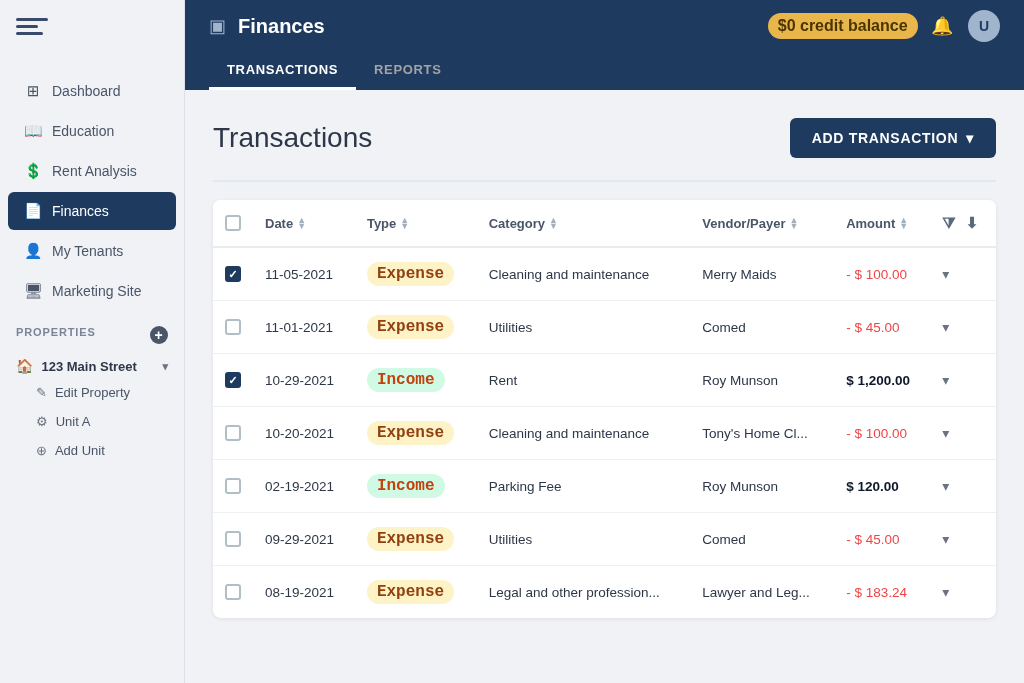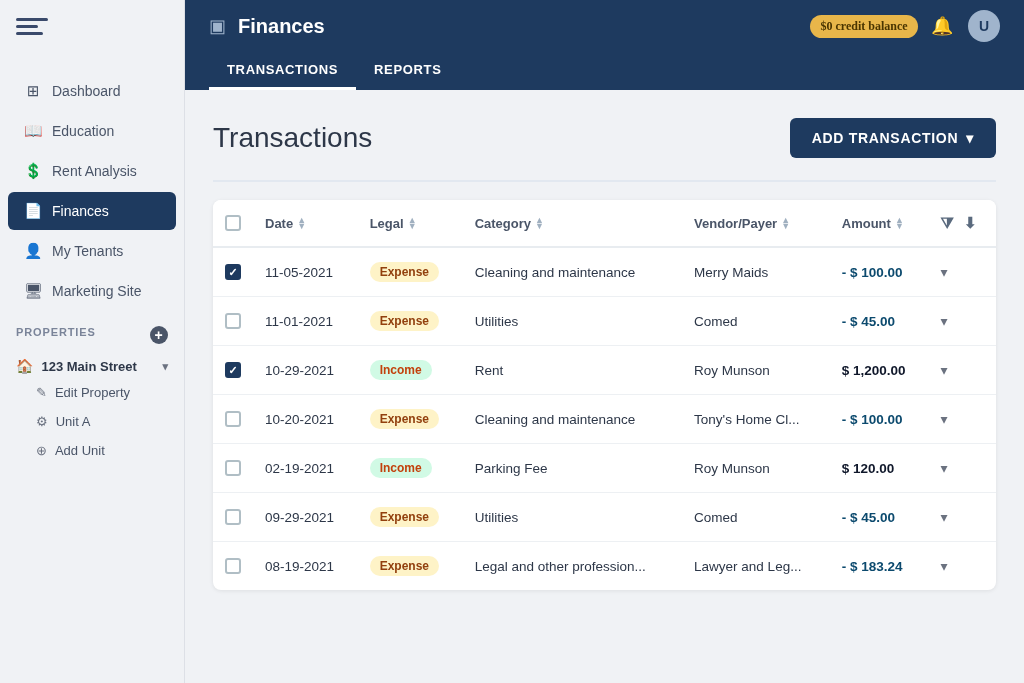--- a/index.html
+++ b/index.html
@@ -97,45 +97,44 @@
       height: 52px;
       min-height: 52px;
     }
     .header-left { display: flex; align-items: center; gap: 12px; }
     .header-icon { color: #a0b4cc; font-size: 18px; }
     .header-title { color: #fff; font-size: 20px; font-weight: 600; }
     .header-right { display: flex; align-items: center; gap: 14px; }
     .credit-badge {
       background: #e8b64a;
       color: #4a3500;
-      font-size: 12px;
+      font-size: 16px;
       font-weight: 600;
       padding: 4px 10px;
       border-radius: 20px;
-      font-family: Liberation Serif, serif;
     }
     .notif-icon { color: #a0b4cc; font-size: 18px; cursor: pointer; }
     .avatar {
       width: 32px; height: 32px; border-radius: 50%;
       background: #a0b4cc;
       overflow: hidden; display: flex; align-items: center; justify-content: center;
       color: #1e3a5f; font-size: 14px; font-weight: 700;
     }
 
     
     .tabs {
       background: #1e3a5f;
       display: flex; gap: 0;
       padding: 0 24px;
     }
     .tab {
       padding: 10px 18px;
       font-size: 13px;
       font-weight: 600;
-      color: #ffffff;
+      color: #a3a3a3;
       cursor: pointer;
       border-bottom: 3px solid transparent;
       letter-spacing: 0.05em;
     }
     .tab.active {
       color: #fff;
       border-bottom: 3px solid #fff;
     }
 
     
@@ -210,27 +209,28 @@
       content: '✓';
       color: #fff;
       font-size: 11px;
       font-weight: 700;
     }
 
     .badge {
       display: inline-block;
       padding: 3px 10px;
       border-radius: 12px;
-      font-size: 12px;
+      font-size: 16px;
       font-weight: 600;
+      font-family: Liberation Mono, monospace;
     }
     .badge-expense { background: #fef3c7; color: #92400e; }
     .badge-income { background: #d1fae5; color: #c2410c; }
 
-    .amount-negative { color: #0c4a6e; font-weight: 700; }
+    .amount-negative { color: #ef4444; font-weight: 400; }
     .amount-positive { color: #0f172a; font-weight: 600; }
 
     .expand-btn { color: #6b7280; font-size: 14px; cursor: pointer; }
 
     
     .title-divider { border: none; border-top: 2px solid #e2e8f0; margin-bottom: 18px; }
   </style>
 </head>
 <body>
 
@@ -335,21 +335,21 @@
               <div class="th-sort">
                 <span>Date</span>
                 <span class="sort-arrows">
                     <span>▲</span>
                     <span>▼</span>
                   </span>
               </div>
             </th>
             <th>
               <div class="th-sort">
-                <span>Legal</span>
+                <span>Type</span>
                 <span class="sort-arrows">
                     <span>▲</span>
                     <span>▼</span>
                   </span>
               </div>
             </th>
             <th>
               <div class="th-sort">
                 <span>Category</span>
                 <span class="sort-arrows">

